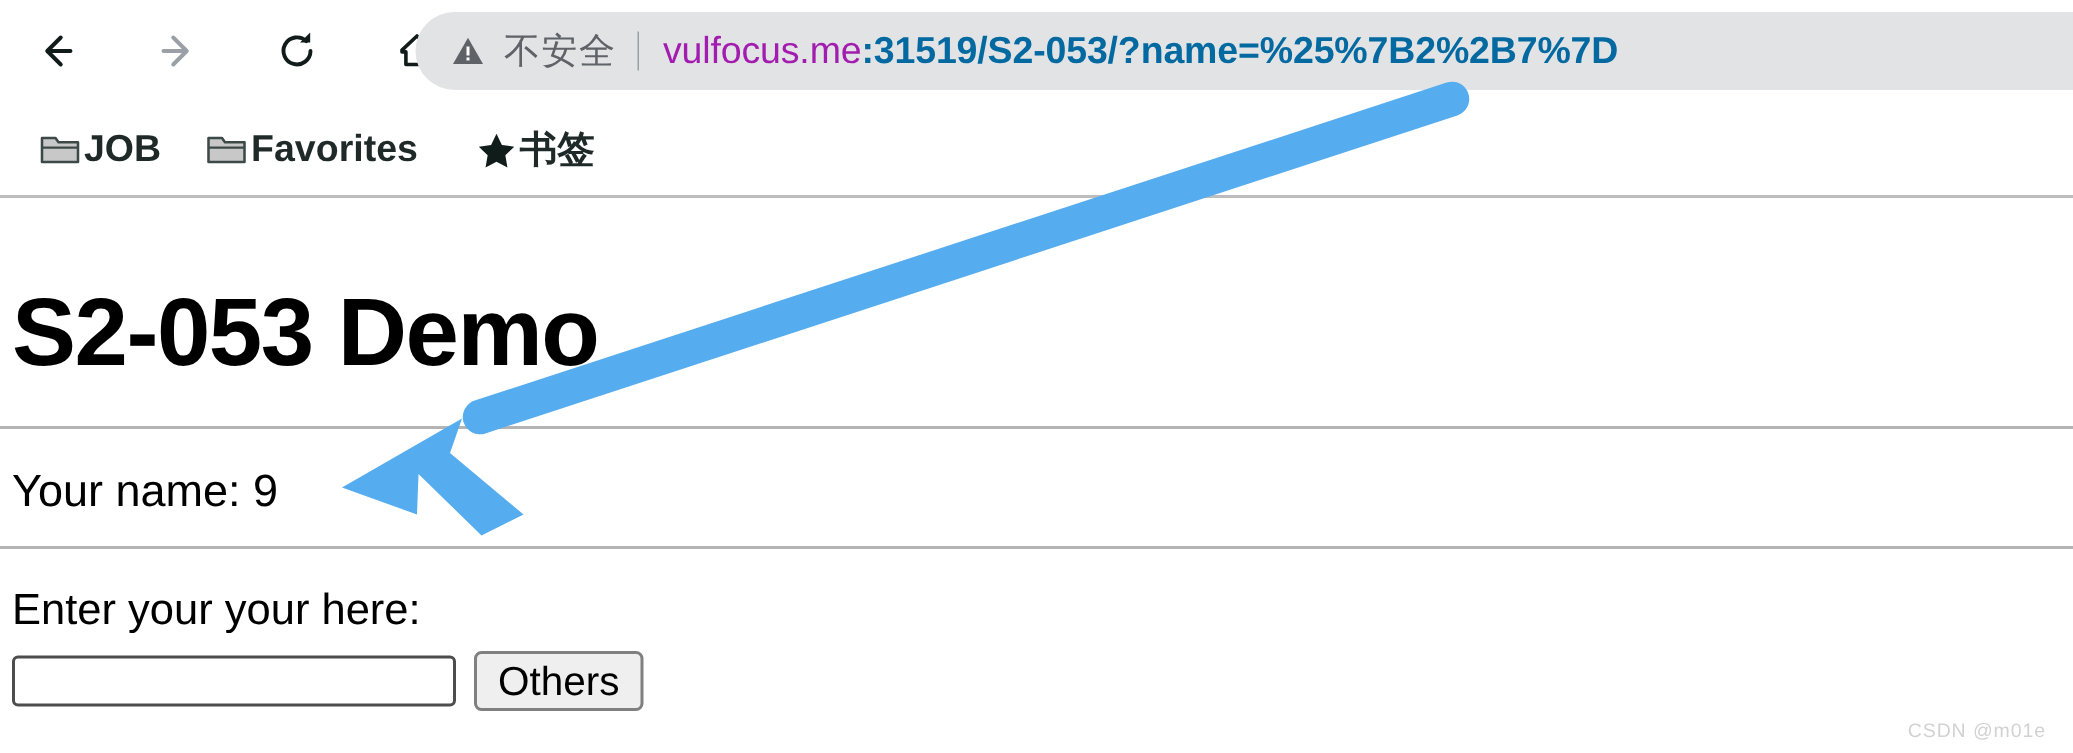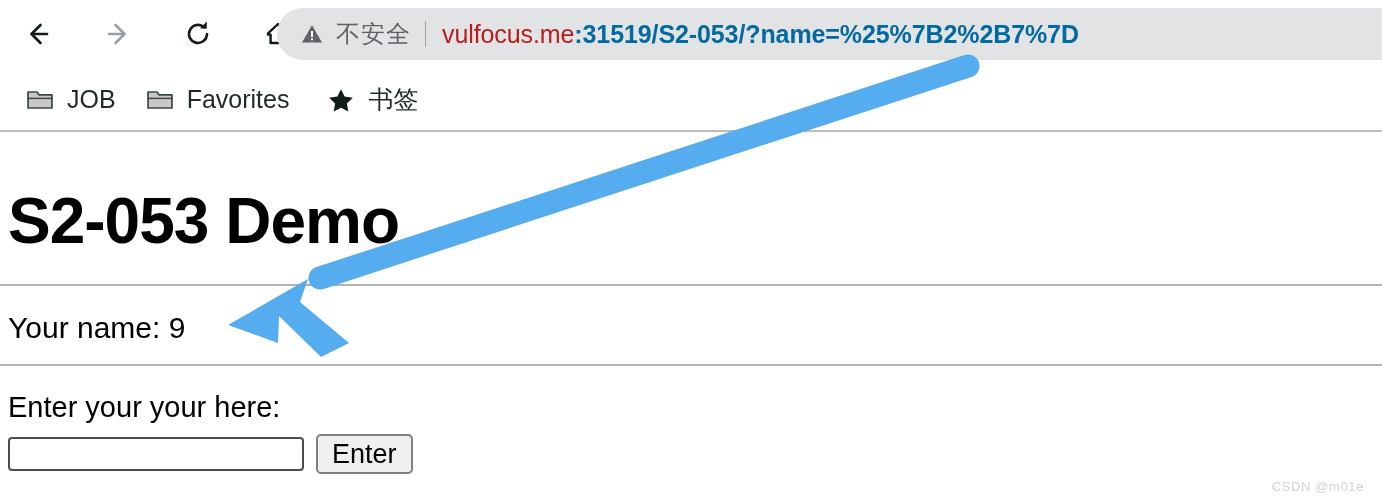--- a/index.html
+++ b/index.html
@@ -82,21 +82,21 @@
     height: 26px;
     background: #9aa0a6;
     flex: none;
   }
   .omni-url {
     margin-left: 16px;
     font-size: 25px;
     white-space: nowrap;
     letter-spacing: -0.1px;
   }
-  .omni-url .host   { color: #b91c1c; }
+  .omni-url .host   { color: #a21caf; }
   .omni-url .rest   { color: #0369a1; font-weight: bold; }
 
   
   .bookmarks-bar {
     position: absolute;
     left: 0; top: 68px;
     width: 1382px;
     height: 63px;
     display: flex;
     align-items: center;
@@ -111,24 +111,25 @@
   .bookmark:first-child { margin-left: 22px; }
   .bm-icon {
     width: 28px;
     height: 28px;
     display: flex;
     align-items: center;
     justify-content: center;
     flex: none;
   }
   .bm-label {
-    margin-left: 13px;
+    margin-left: 2px;
     font-size: 25px;
     color: #1f2a28;
     white-space: nowrap;
+    font-weight: bold;
   }
   .bookmarks-rule {
     position: absolute;
     left: 0;
     top: 130px;
     width: 1382px;
     height: 2px;
     background: #bdbdbd;
   }
 
@@ -333,21 +334,21 @@
   <div class="rule rule-1"></div>
 
   <div class="result-line">Your name: 9</div>
 
   <div class="rule rule-2"></div>
 
   <div class="form-label">Enter your your here:</div>
 
   <form class="form-row">
     <input class="name-input" type="text" value="" placeholder="" style="">
-    <button class="submit-btn" type="submit">Enter</button>
+    <button class="submit-btn" type="submit">Others</button>
   </form>
 </div>
 
 <svg class="annotation-arrow" viewBox="0 0 1382 502" xmlns="http://www.w3.org/2000/svg">
   <g>
 
     <line id="arrow-shaft" x1="968" y1="66" x2="320" y2="278" stroke="#55ACEE" stroke-width="23" stroke-linecap="round"></line>
 
     <polygon id="arrow-head" points="228,325 308,279 300,302 349,343 321,357 279,316 278,343" fill="#55ACEE"></polygon>
   </g>

